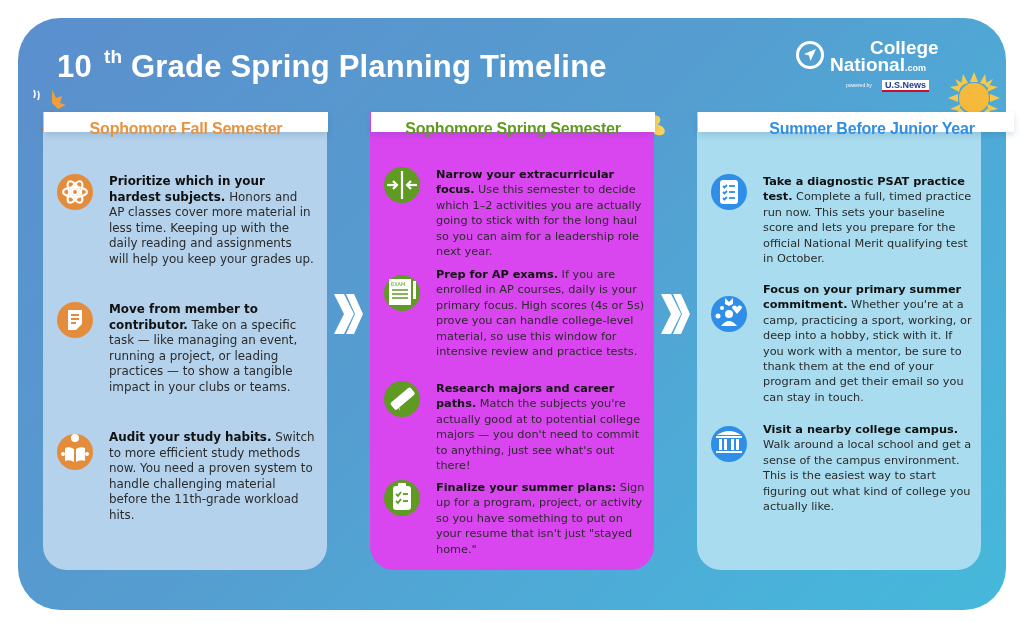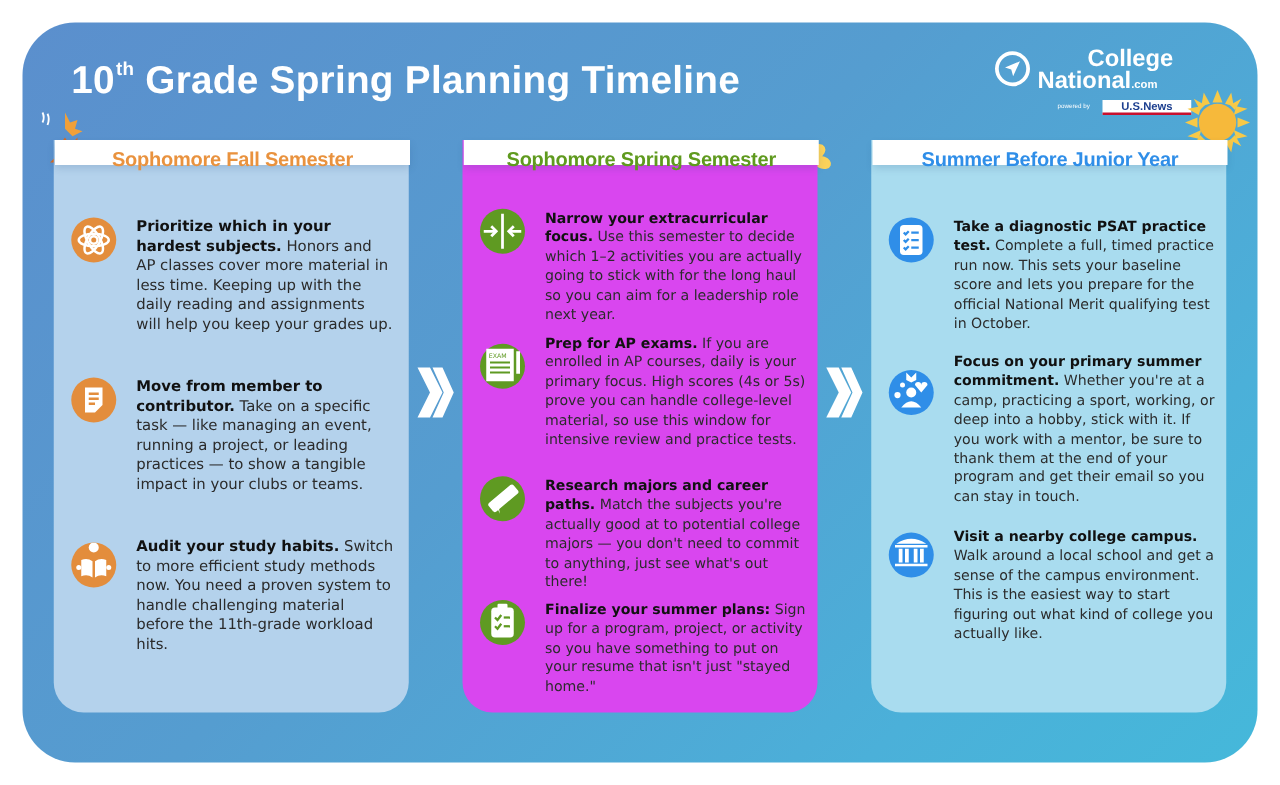--- a/index.html
+++ b/index.html
@@ -1,39 +1,39 @@
 <!DOCTYPE html>
 <html><head>
 <meta charset="utf-8">
 <style>
   html,body{margin:0;padding:0;background:#ffffff;}
   body{width:1024px;height:628px;position:relative;overflow:hidden;font-family:"DejaVu Sans","Liberation Sans",sans-serif;}
   .frame{position:absolute;left:18px;top:18px;width:988px;height:592px;border-radius:42px;
     background:linear-gradient(135deg,#5b8fcd 0%,#559dd0 45%,#4bb0d9 80%,#45b8da 100%);}
   .title{position:absolute;left:57px;top:46px;color:#fff;font-family:"Liberation Sans",sans-serif;font-weight:700;font-size:31px;letter-spacing:0.2px;white-space:nowrap;}
-  .title sup{font-size:15px;vertical-align:14px;margin-left:1px;}
+  .title sup{font-size:19px;vertical-align:14px;margin-left:12px;}
   .logo{position:absolute;left:796px;top:38px;width:150px;height:56px;color:#fff;}
   .logo .circle{position:absolute;left:0;top:3px;width:28px;height:28px;border:3px solid #fff;border-radius:50%;box-sizing:border-box;}
   .logo .circle svg{position:absolute;left:4px;top:4px;}
   .logo .l1{position:absolute;left:34px;top:0;font-family:"Liberation Sans",sans-serif;font-weight:700;font-size:19px;line-height:19px;margin-left:40px;}
   .logo .l2{position:absolute;left:34px;top:17px;font-family:"Liberation Sans",sans-serif;font-weight:700;font-size:19px;line-height:19px;}
   .logo .l2 small{font-size:9px;font-weight:700;}
   .logo .powered{position:absolute;left:50px;top:44px;font-size:5px;font-family:"Liberation Sans",sans-serif;}
-  .logo .usnews{position:absolute;left:86px;top:42px;background:#fff;color:#1d3f8f;font-family:"Liberation Sans",sans-serif;font-weight:700;font-size:9px;padding:0 15px;line-height:10px;border-bottom:2px solid #c8102e;}
+  .logo .usnews{position:absolute;left:86px;top:42px;background:#fff;color:#1d3f8f;font-family:"Liberation Sans",sans-serif;font-weight:700;font-size:9px;padding:0 3px;line-height:10px;border-bottom:2px solid #c8102e;}
   .sun{position:absolute;left:950px;top:72px;}
   .col{position:absolute;top:112px;width:284px;height:458px;border-radius:0 0 24px 24px;
     background:rgba(214,232,247,0.72);}
   .col.c1{left:43px;background:#b4d2ec;}
   .col.c2{left:370px;background:#d946ef;}
   .col.c3{left:697px;background:#a9dcef;}
   .col .hdr{position:absolute;left:1px;top:0;width:284px;height:20px;background:#fff;box-shadow:0 3px 6px rgba(40,80,130,0.18);
     font-family:"Liberation Sans",sans-serif;font-weight:700;font-size:16px;line-height:34px;text-align:center;letter-spacing:-0.2px;}
   .c1 .hdr{color:#e9923e;}
   .c2 .hdr{color:#5f9a1e;}
-  .c3 .hdr{color:#2f8ee8;}
+  .c3 .hdr{color:#2f8ee8;padding-left:32px;}
   .item{position:absolute;left:0;width:284px;}
   .icon{position:absolute;left:14px;top:0;width:36px;height:36px;border-radius:50%;}
   .c1 .icon{background:#e38d3c;}
   .c2 .icon{background:#5f9a22;}
   .c3 .icon{background:#2f8ee8;}
   .icon svg{position:absolute;left:0;top:0;}
   .txt{position:absolute;left:66px;top:0;width:206px;font-size:11.9px;line-height:15.6px;color:#2b2b2b;font-family:"DejaVu Sans",sans-serif;}
   .c2 .txt{font-size:11.3px;line-height:15.4px;width:212px;}
   .c3 .txt{font-size:11.3px;line-height:15.4px;width:212px;}
   .txt b{color:#111;font-weight:700;}

